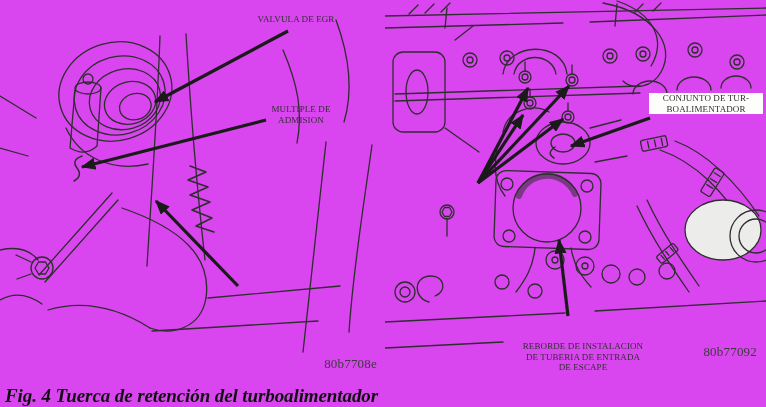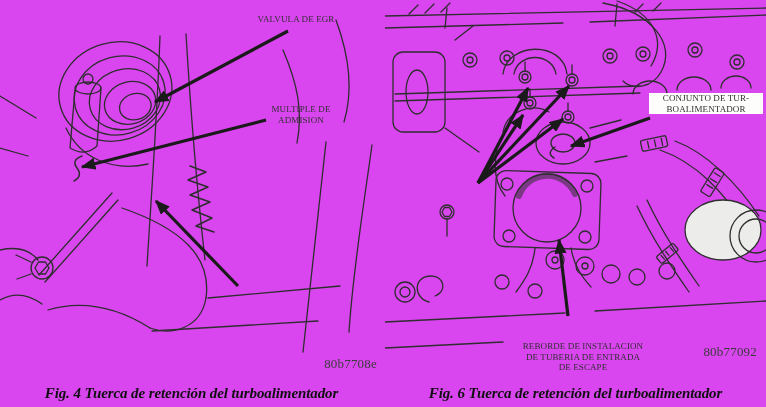--- a/index.html
+++ b/index.html
@@ -14,21 +14,21 @@
   .callout{
     position:absolute;z-index:2;font-size:9px;line-height:10.5px;
     color:#303030;text-align:center;white-space:pre-line;letter-spacing:.1px;
   }
   .callout.boxed{background:#fdfdfc;padding:0 2px;}
   .figcode{
     position:absolute;z-index:2;font-size:13px;color:#3c3c3c;letter-spacing:.2px;
   }
   .caption{
     position:absolute;left:0;right:0;top:385px;z-index:2;text-align:center;
-    font-size:15px;font-weight:bold;font-style:italic;color:#101010;letter-spacing:-.1px;
+    font-size:19px;font-weight:bold;font-style:italic;color:#101010;letter-spacing:-.1px;
   }
 </style>
 </head>
 <body>
 
 <div class="page">
 
   <div class="fig fig-left">
     <svg width="383" height="380" viewBox="0 0 383 380">
       <defs>
@@ -207,16 +207,15 @@
         <line x1="183" y1="316" x2="174" y2="240" marker-end="url(#ahR)"></line>
       </g>
     </svg>
 
     <div class="callout boxed" style="left:264px;top:93px;width:110px;">CONJUNTO DE TUR-
 BOALIMENTADOR</div>
     <div class="callout" style="left:118px;top:321px;width:160px;margin-top:20px;">REBORDE DE INSTALACION
 DE TUBERIA DE ENTRADA
 DE ESCAPE</div>
     <div class="figcode" style="right:9px;top:344px;margin-left:48px;">80b77092</div>
-    <div class="caption">Fig. 6 Tuerca de retención del turboalimentador</div>
   </div>
 
 </div>
 
 </body></html>

